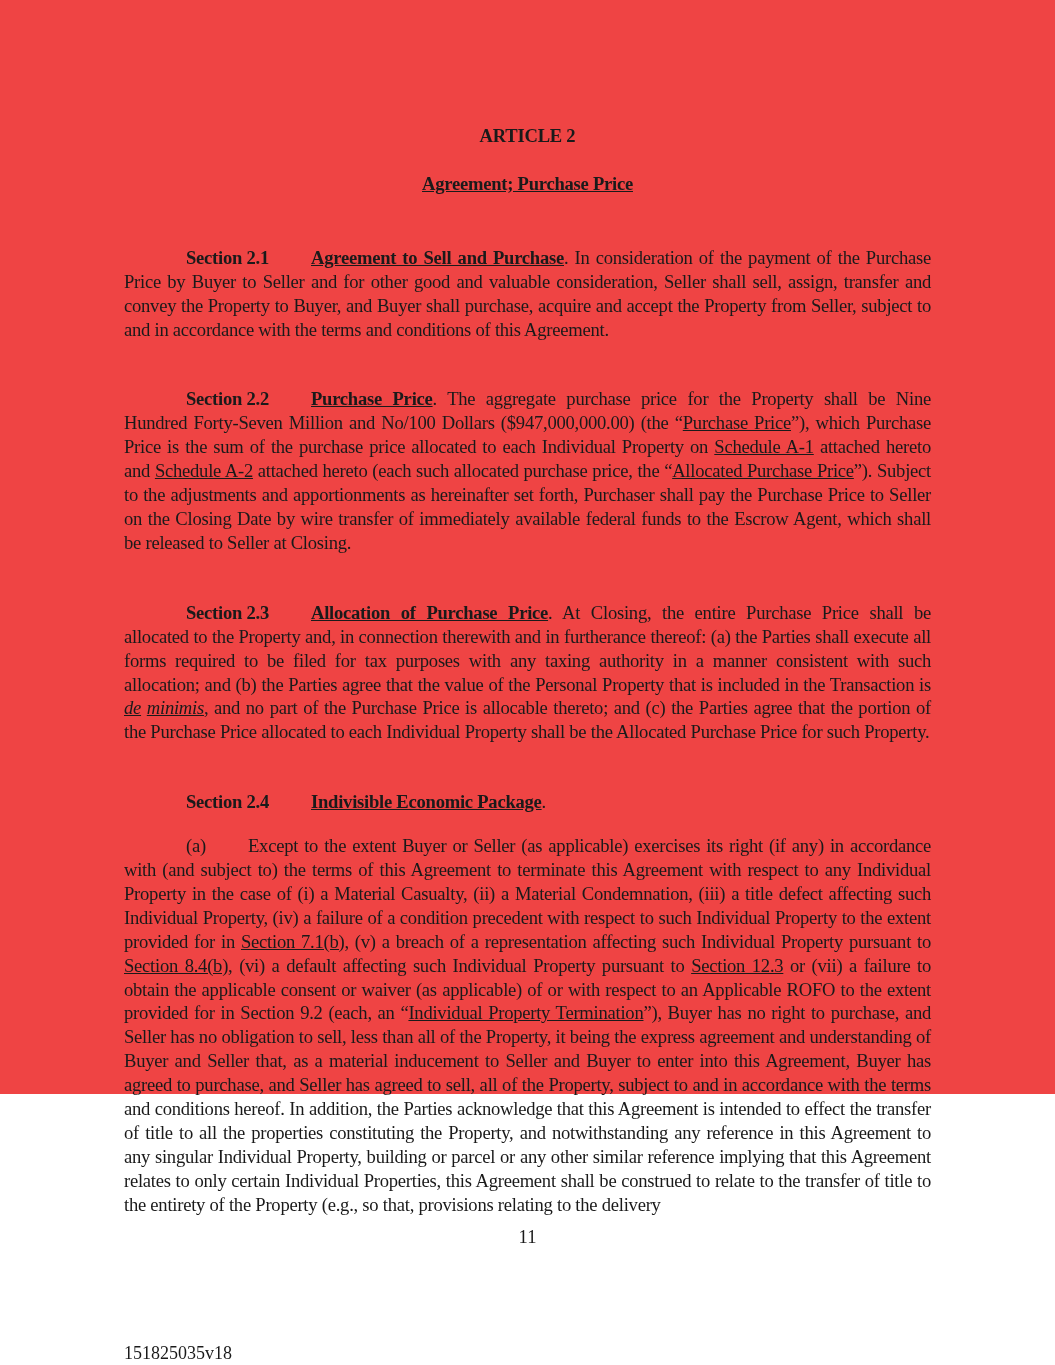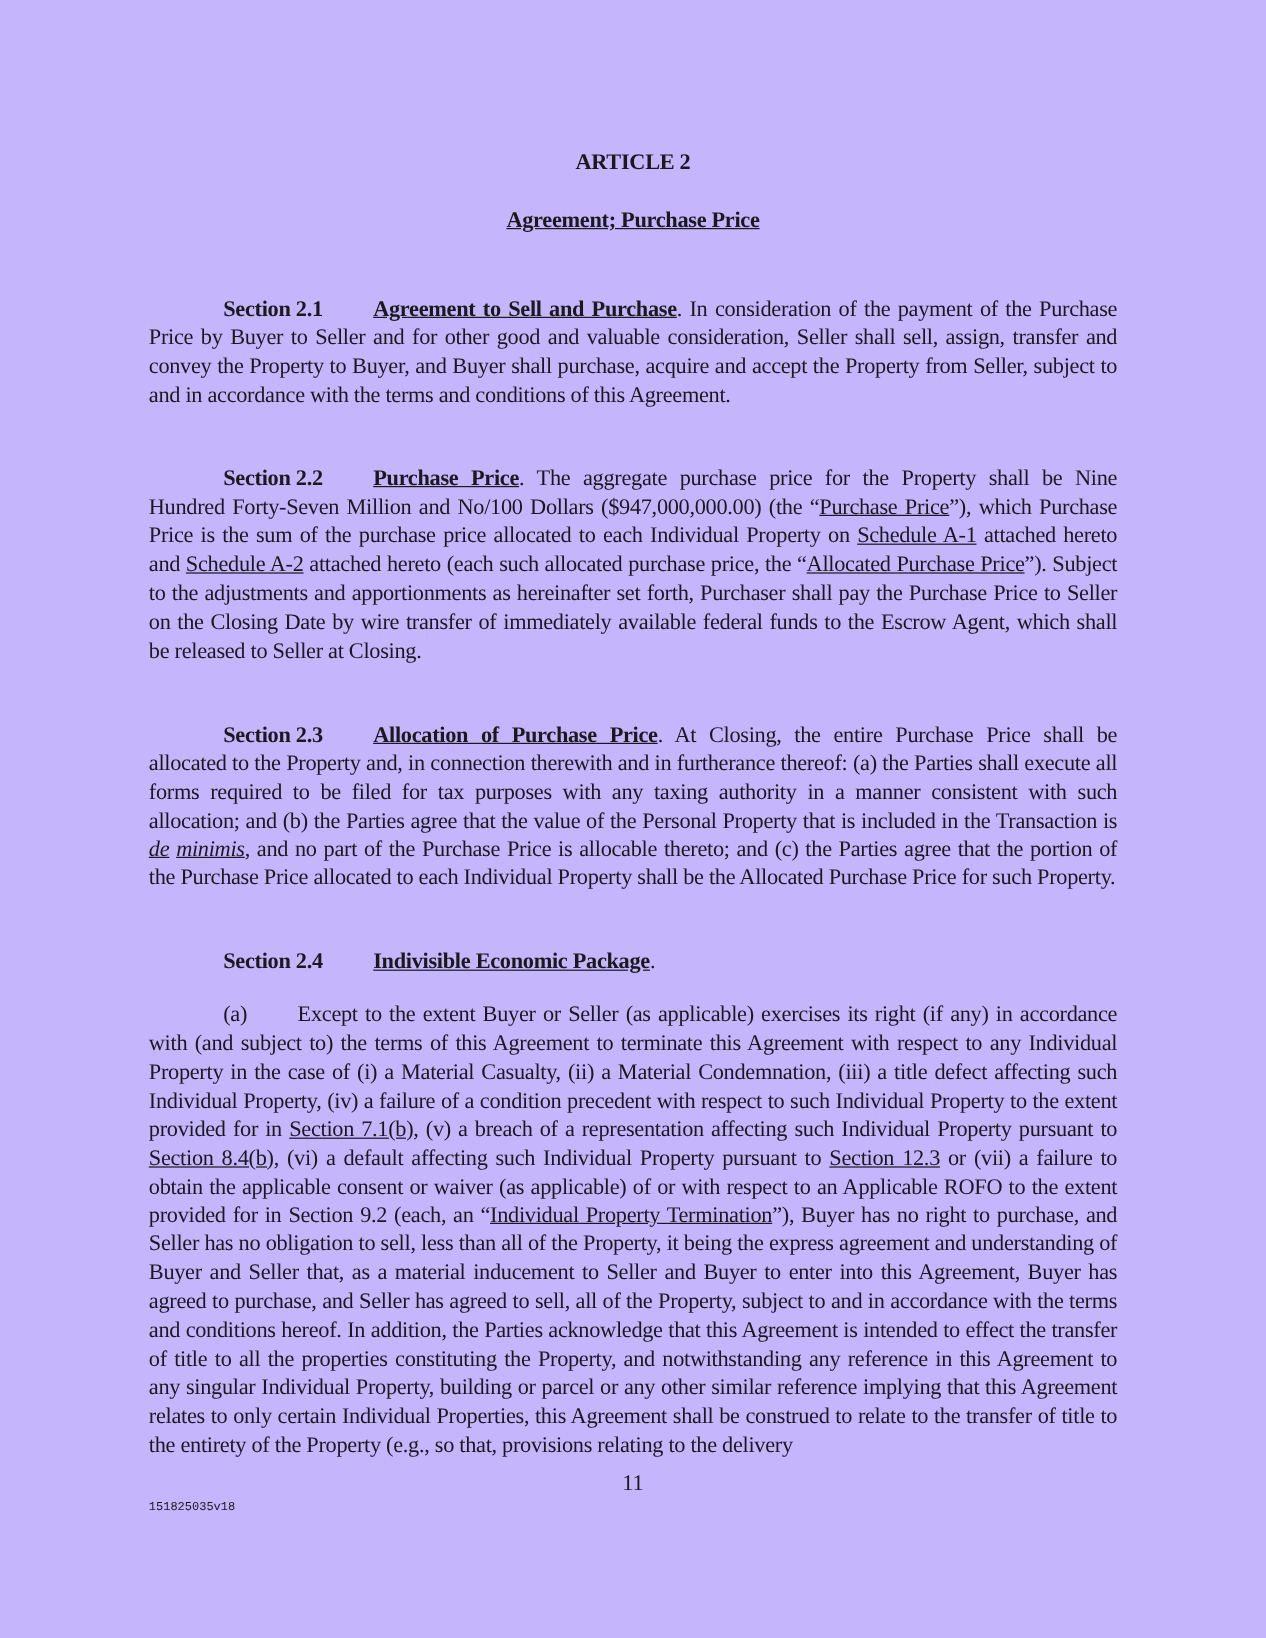--- a/index.html
+++ b/index.html
@@ -1,37 +1,37 @@
 <!DOCTYPE html>
 <html><head>
   <meta charset="utf-8">
   <style>
     html, body { margin: 0; padding: 0; background: #ffffff; }
     body { width: 1055px; height: 1365px; position: relative; overflow: hidden; }
     .page {
-      position: absolute; left: 0; top: 0; width: 1055px; height: 1365px; background: #c4b5fd;
+      position: absolute; left: 0; top: 0; width: 1055px; height: 1094px; background: #ef4444;
       font-family: "Liberation Serif", serif; color: #1a1a1a;
     }
     .content {
       position: absolute; left: 124px; top: 124px; width: 807px;
       font-size: 18.6px; line-height: 23.9px; letter-spacing: -0.25px;
     }
     .center { text-align: center; font-weight: bold; }
     .article { margin: 0 0 24px 0; }
     .art-title { margin: 0 0 24px 0; text-decoration: underline; }
     .para { text-align: justify; margin: 0 0 20px 0; text-indent: 62px; }
     .sec-no { font-weight: bold; display: inline-block; width: 125px; text-indent: 0; margin-top: 26px; }
     .sec-title { font-weight: bold; text-decoration: underline; }
     .u { text-decoration: underline; }
     .i { font-style: italic; text-decoration: underline; }
     .sub-label { display: inline-block; width: 62px; text-indent: 0; }
     .page-no { position: absolute; left: 0; width: 1055px; top: 1226px; text-align: center;
       font-family: "Liberation Serif", serif; font-size: 18.6px; color: #1a1a1a; }
-    .doc-id { position: absolute; left: 124px; top: 1251px; font-family: Liberation Mono, monospace;
-      font-size: 10px; color: #1a1a1a; }
+    .doc-id { position: absolute; left: 124px; top: 1343px; font-family: Liberation Serif, serif;
+      font-size: 18px; color: #1a1a1a; }
   </style>
 </head>
 <body>
 
 <div class="page">
   <div class="content">
     <div class="center article">ARTICLE 2</div>
     <div class="center art-title">Agreement; Purchase Price</div>
 
     <p class="para"><span class="sec-no">Section 2.1</span><span class="sec-title">Agreement to Sell and Purchase</span><span>.  In consideration of the payment of the Purchase Price by Buyer to Seller and for other good and valuable consideration, Seller shall sell, assign, transfer and convey the Property to Buyer, and Buyer shall purchase, acquire and accept the Property from Seller, subject to and in accordance with the terms and conditions of this Agreement.</span></p>

